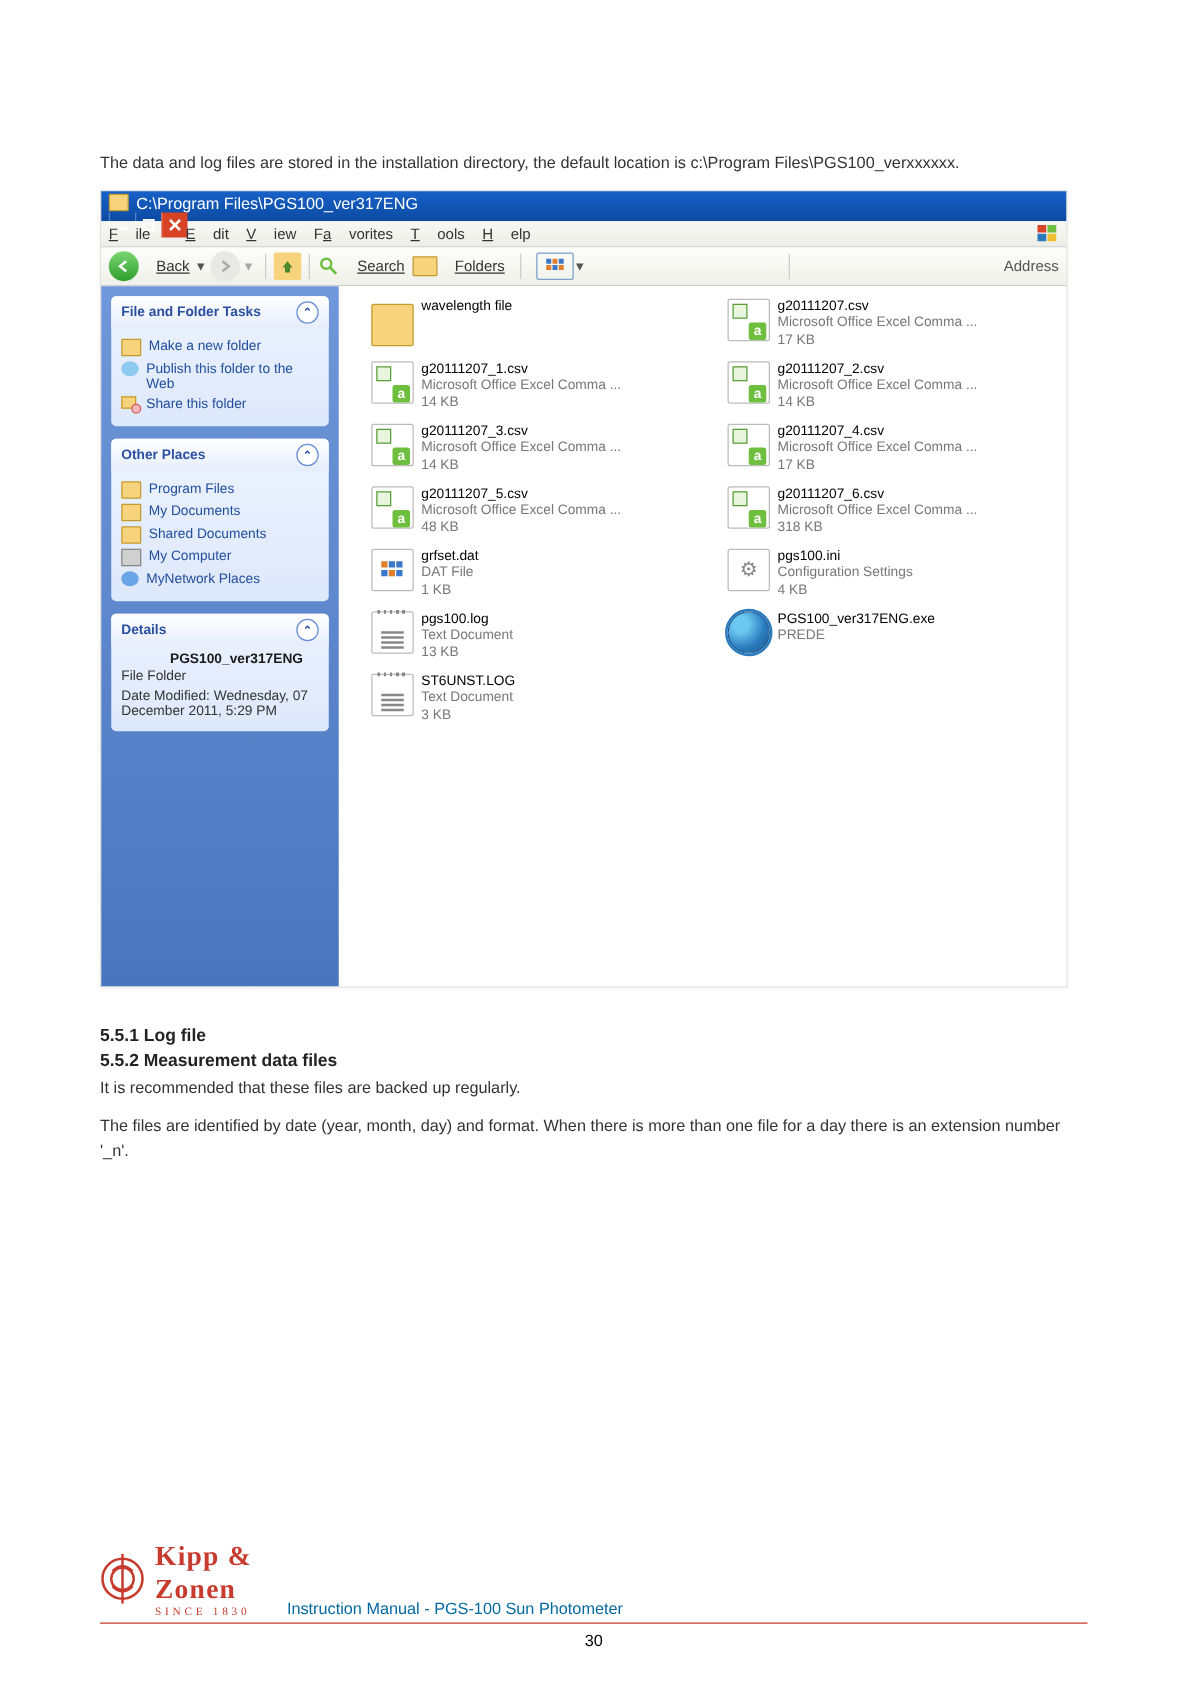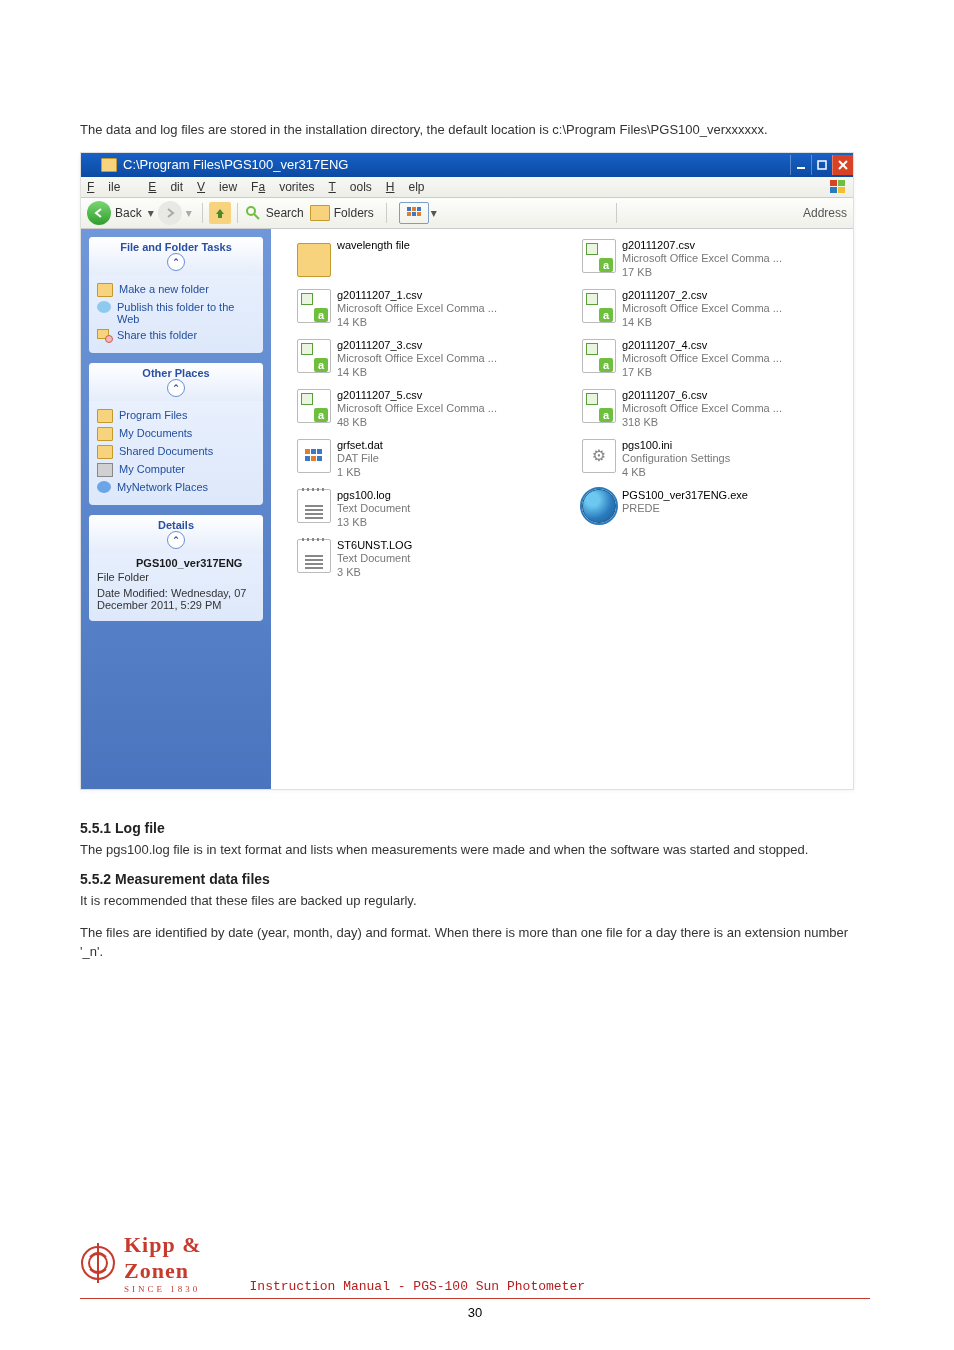--- a/index.html
+++ b/index.html
@@ -32,25 +32,26 @@
     border: 1px solid #e0e0e0;
     box-shadow: 0 1px 4px rgba(0,0,0,0.05);
     width: 772px;
     margin-top: 8px;
     background: #fff;
   }
   .titlebar {
     background: linear-gradient(to bottom, #1861c7, #0b4aa2);
     color: #fff;
     display: flex;
-    align-items: center;
+    align-items: flex-start;
     justify-content: space-between;
-    padding: 2px 0 2px 20px;
+    padding: 2px 0 2px 6px;
     height: 20px;
     font-size: 13px;
+    flex-direction: column;
   }
   .titlebar-left {
     display: flex;
     align-items: center;
   }
   .titlebar-left .foldericon {
     width: 14px; height: 12px;
     background: #f7d37e;
     border: 1px solid #c49a2c;
     margin-right: 6px;
@@ -108,21 +109,21 @@
     display: flex; align-items: center; justify-content: center;
     color: #aaa;
   }
   .tb-sep { width: 1px; height: 20px; background: #ccc; margin: 0 6px; }
   .tb-up {
     width: 22px; height: 22px;
     background: #f7d37e;
     border-radius: 2px;
     display:flex;align-items:center;justify-content:center;
   }
-  .tb-txt { margin: 0 6px 0 4px; }
+  .tb-txt { margin: 0 6px 0 14px; text-decoration: underline; }
   .searchicon {
     width: 18px; height:18px; display:inline-flex;align-items:center;justify-content:center;
     color:#6fbf3f;
   }
   .foldericon2 {
     width:18px;height:14px;background:#f7d37e;border:1px solid #c49a2c;border-radius:1px;
   }
   .viewbtn {
     width:28px;height:20px;border:1px solid #7a9fc9;border-radius:2px;
     display:flex;align-items:center;justify-content:center;margin-left:6px;
@@ -160,21 +161,20 @@
     padding-bottom:6px;
   }
   .panel-head {
     background: linear-gradient(to bottom, #fff, #e5edfb);
     border-radius: 4px 4px 0 0;
     padding: 4px 8px;
     display:flex; align-items:center; justify-content:space-between;
     font-weight:bold;
     font-size:11px;
     color:#2a4fa0;
-    flex-direction:column;
   }
   .collapse {
     width:16px;height:16px;border-radius:50%;border:1px solid #6a8fd6;
     background:#fff;display:flex;align-items:center;justify-content:center;
     color:#2a4fa0;font-size:9px;
   }
   .panel-body {
     padding: 4px 8px 2px 8px;
   }
   .panel-item {
@@ -313,21 +313,21 @@
     font-family: Georgia, serif;
   }
   .logo-text .brand {
     font-size:22px;font-weight:bold;color:#c63b2d;
     letter-spacing:1px;
   }
   .logo-text .since {
     font-size:9px; letter-spacing:3px; color:#c63b2d;
   }
   .footer-text {
-    margin-left:48px; color:#b91c1c; font-size:13px;font-family:Liberation Mono, monospace;
+    margin-left:28px; color:#0369a1; font-size:13px;
   }
   .page-number {
     text-align:center; color:#000000; font-size:13px; margin-top:6px;
   }
 </style>
 </head>
 <body>
 
 <div class="page">
 
@@ -590,21 +590,20 @@
               <div class="fsize">3 KB</div>
             </div>
           </div>
         </div>
     </div>
   </div>
 
   <div style="height:30px;"></div>
 
   <div class="section-title">5.5.1 Log file</div>
-  <div class="body-text">The pgs100.log file is in text format and lists when measurements were made and when the software was started and stopped.</div>
 
   <div class="section-title">5.5.2 Measurement data files</div>
   <div class="body-text">It is recommended that these files are backed up regularly.</div>
 
   <div class="body-text">The files are identified by date (year, month, day) and format. When there is more than one file for a day there is an extension number '_n'.</div>
 
   <div class="footer">
     <div class="footer-line">
       <div class="logo">
         <svg class="logo-icon" viewBox="0 0 36 40">

